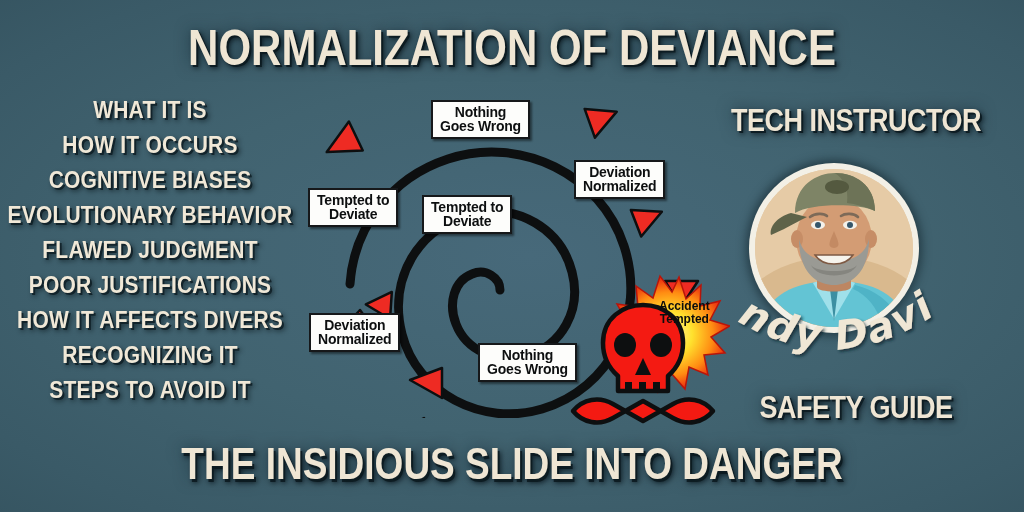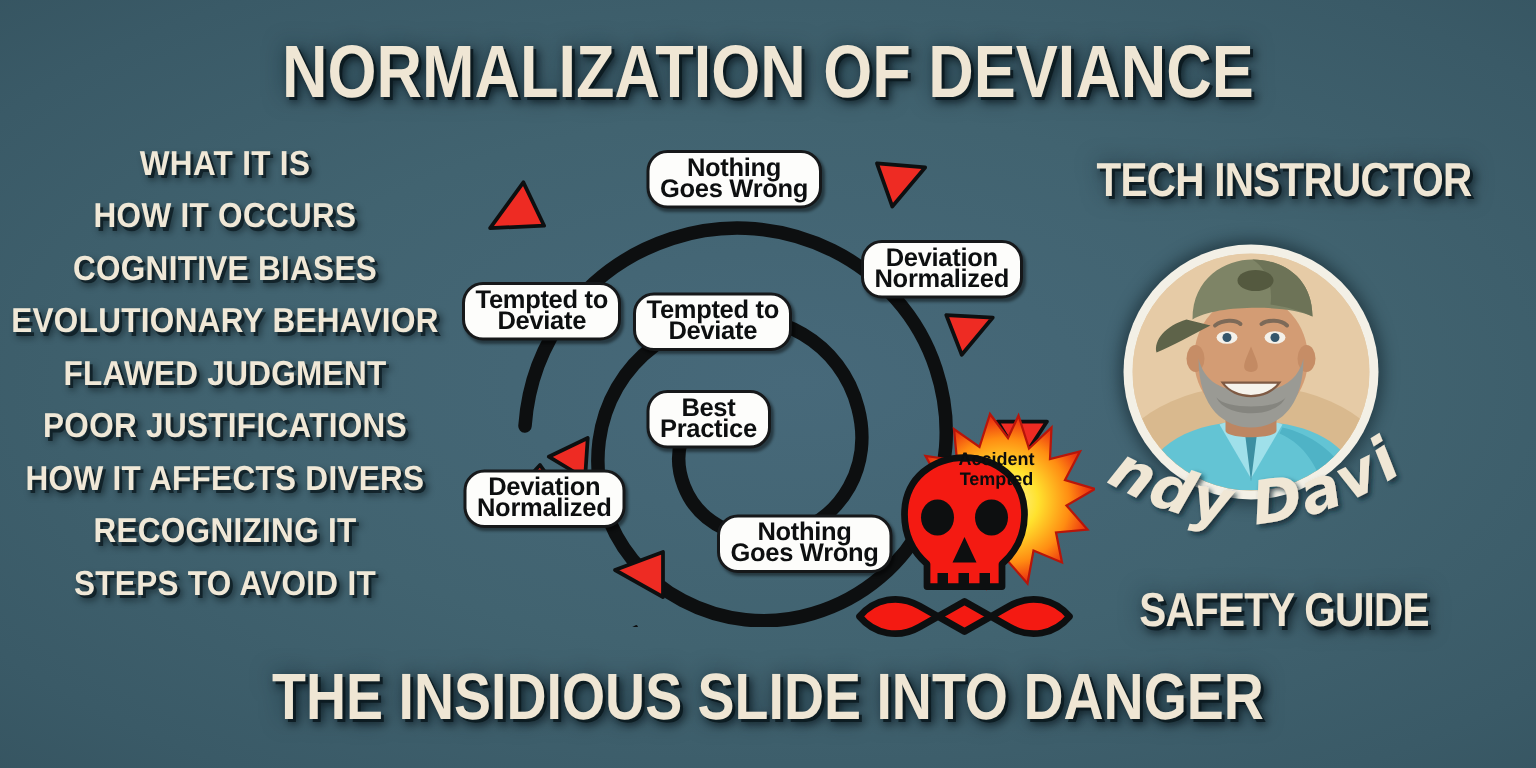--- a/index.html
+++ b/index.html
@@ -92,43 +92,43 @@
   }
 
   
   #spiral{
     position:absolute;left:290px;top:88px;width:420px;height:330px;
   }
   .nodebox{
     position:absolute;
     background:#fdfdfb;
     border:2.5px solid #16181a;
-    border-radius:14px;
+    border-radius:0;
     padding:3px 7px 4px 7px;
     font-family:"Liberation Sans",sans-serif;
     font-weight:bold;
-    font-size:17px;
+    font-size:14px;
     line-height:14px;
     color:#0d0f10;
     text-align:center;
     white-space:nowrap;
     box-shadow:1.5px 2px 2px rgba(0,0,0,.45);
     letter-spacing:-0.2px;
   }
   .nodebox span{display:block;}
 
   #accident-label{
     position:absolute;
     left:639px;top:300px;
     font-family:"Liberation Sans",sans-serif;
     font-weight:bold;font-size:12px;line-height:13px;
     color:#0b0c0d;text-align:center;white-space:nowrap;
     z-index:6;
   }
-  #accident-label span{display:block;}
+  #accident-label span{display:block;margin-left:20px;}
 </style>
 </head>
 <body>
 
 <div id="poster">
 
   <div class="display" id="title-main">NORMALIZATION OF DEVIANCE</div>
 
   <div id="topics">
     <span class="topic">WHAT IT IS</span>
@@ -181,24 +181,20 @@
 
         <polygon points="-2,68 30,48 32,80" transform="translate(36,-10) rotate(-22 15 64)"></polygon>
 
         <polygon points="276,16 308,12 292,42" transform="translate(16,8) rotate(12 292 27)"></polygon>
 
         <polygon points="338,120 368,112 356,142" transform="translate(0,6) rotate(18 352 127)"></polygon>
       </g>
     </svg>
 
     
-    <div class="nodebox" style="left:141px;top:172px;">
-      <span>Best</span>
-      <span>Practice</span>
-    </div>
 
     <div class="nodebox" style="left:132px;top:107px;">
       <span>Tempted to</span>
       <span>Deviate</span>
     </div>
 
     <div class="nodebox" style="left:188px;top:255px;">
       <span>Nothing</span>
       <span>Goes Wrong</span>
     </div>

